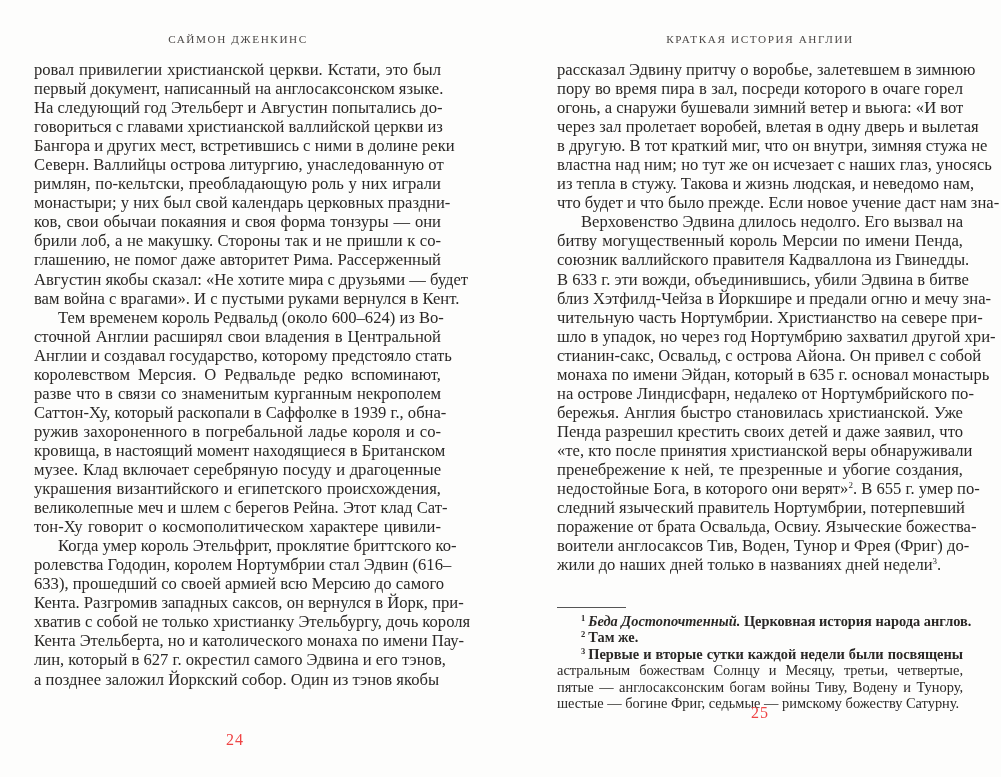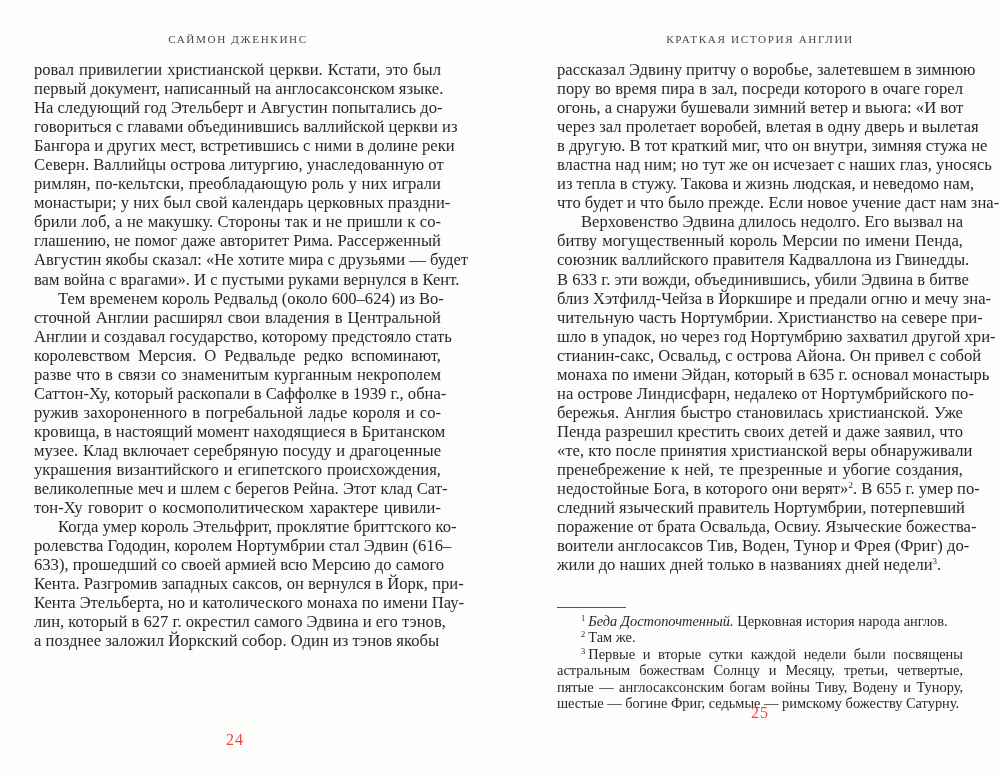--- a/index.html
+++ b/index.html
@@ -38,63 +38,65 @@
   .line.indent { padding-left: 24px; }
   sup { font-size: 9px; line-height: 0; vertical-align: 6px; }
   .fn-rule {
     position: absolute; left: 57px; top: 607px; width: 69px; height: 1px; background: #555;
   }
   .footnotes {
     position: absolute; left: 57px; top: 613px; width: 406px;
     font-size: 14.4px; line-height: 16.4px;
   }
   .footnotes .line { height: 16.4px; }
-  .footnotes .fn-indent { padding-left: 24px; }
+  .footnotes .fn-indent { padding-left: 24px; font-weight: bold; }
   .footnotes i { font-style: italic; }
   .fn-num { font-size: 8.5px; vertical-align: 5px; line-height: 0; margin-right: 3px; }
   .page-num {
     position: absolute; font-size: 16px; letter-spacing: 1px; color: #ef4444;
   }
   .page.left .page-num { left: 226px; top: 731px; }
   .page.right .page-num { left: 251px; top: 704px; }
 </style>
 </head>
 <body>
 
 <div class="page left">
   <div class="running-head">САЙМОН ДЖЕНКИНС</div>
   <div class="body-text" id="left-body">
       <span class="line"><span>ровал привилегии христианской церкви. Кстати, это был</span></span>
       <span class="line"><span>первый документ, написанный на англосаксонском языке.</span></span>
       <span class="line"><span>На следующий год Этельберт и Августин попытались до-</span></span>
-      <span class="line"><span>говориться с главами объединившись валлийской церкви из</span></span>
+      <span class="line"><span>говориться с главами христианской валлийской церкви из</span></span>
       <span class="line"><span>Бангора и других мест, встретившись с ними в долине реки</span></span>
       <span class="line"><span>Северн. Валлийцы острова литургию, унаследованную от</span></span>
       <span class="line"><span>римлян, по-кельтски, преобладающую роль у них играли</span></span>
       <span class="line"><span>монастыри; у них был свой календарь церковных праздни-</span></span>
+      <span class="line"><span>ков, свои обычаи покаяния и своя форма тонзуры — они</span></span>
       <span class="line"><span>брили лоб, а не макушку. Стороны так и не пришли к со-</span></span>
       <span class="line"><span>глашению, не помог даже авторитет Рима. Рассерженный</span></span>
       <span class="line"><span>Августин якобы сказал: «Не хотите мира с друзьями — будет</span></span>
       <span class="line"><span>вам война с врагами». И с пустыми руками вернулся в Кент.</span></span>
       <span class="line indent"><span>Тем временем король Редвальд (около 600–624) из Во-</span></span>
       <span class="line"><span>сточной Англии расширял свои владения в Центральной</span></span>
       <span class="line"><span>Англии и создавал государство, которому предстояло стать</span></span>
       <span class="line"><span>королевством Мерсия. О Редвальде редко вспоминают,</span></span>
       <span class="line"><span>разве что в связи со знаменитым курганным некрополем</span></span>
       <span class="line"><span>Саттон-Ху, который раскопали в Саффолке в 1939 г., обна-</span></span>
       <span class="line"><span>ружив захороненного в погребальной ладье короля и со-</span></span>
       <span class="line"><span>кровища, в настоящий момент находящиеся в Британском</span></span>
       <span class="line"><span>музее. Клад включает серебряную посуду и драгоценные</span></span>
       <span class="line"><span>украшения византийского и египетского происхождения,</span></span>
       <span class="line"><span>великолепные меч и шлем с берегов Рейна. Этот клад Сат-</span></span>
       <span class="line"><span>тон-Ху говорит о космополитическом характере цивили-</span></span>
       <span class="line indent"><span>Когда умер король Этельфрит, проклятие бриттского ко-</span></span>
       <span class="line"><span>ролевства Гододин, королем Нортумбрии стал Эдвин (616–</span></span>
       <span class="line"><span>633), прошедший со своей армией всю Мерсию до самого</span></span>
       <span class="line"><span>Кента. Разгромив западных саксов, он вернулся в Йорк, при-</span></span>
+      <span class="line"><span>хватив с собой не только христианку Этельбургу, дочь короля</span></span>
       <span class="line"><span>Кента Этельберта, но и католического монаха по имени Пау-</span></span>
       <span class="line"><span>лин, который в 627 г. окрестил самого Эдвина и его тэнов,</span></span>
       <span class="line last"><span>а позднее заложил Йоркский собор. Один из тэнов якобы</span></span>
     </div>
   <div class="page-num">24</div>
 </div>
 
 <div class="page right">
   <div class="running-head">КРАТКАЯ ИСТОРИЯ АНГЛИИ</div>
   <div class="body-text" id="right-body">

